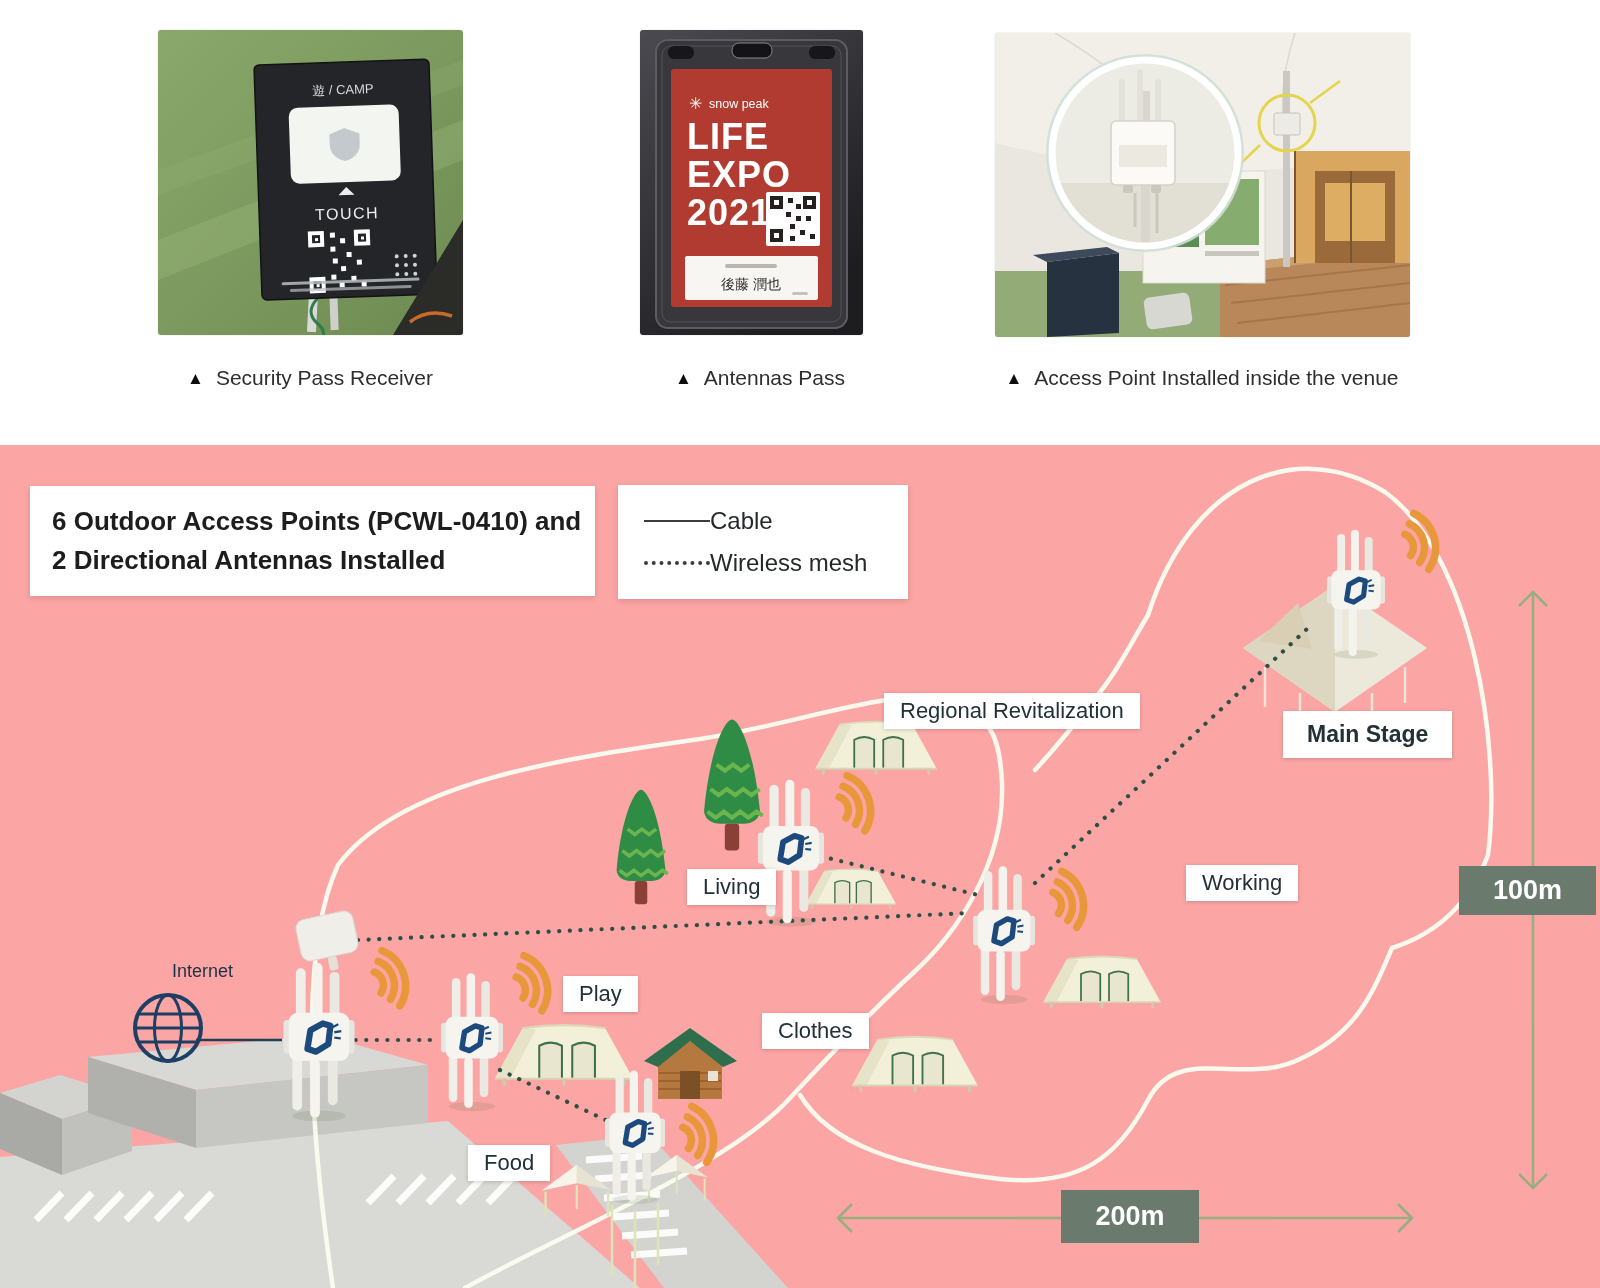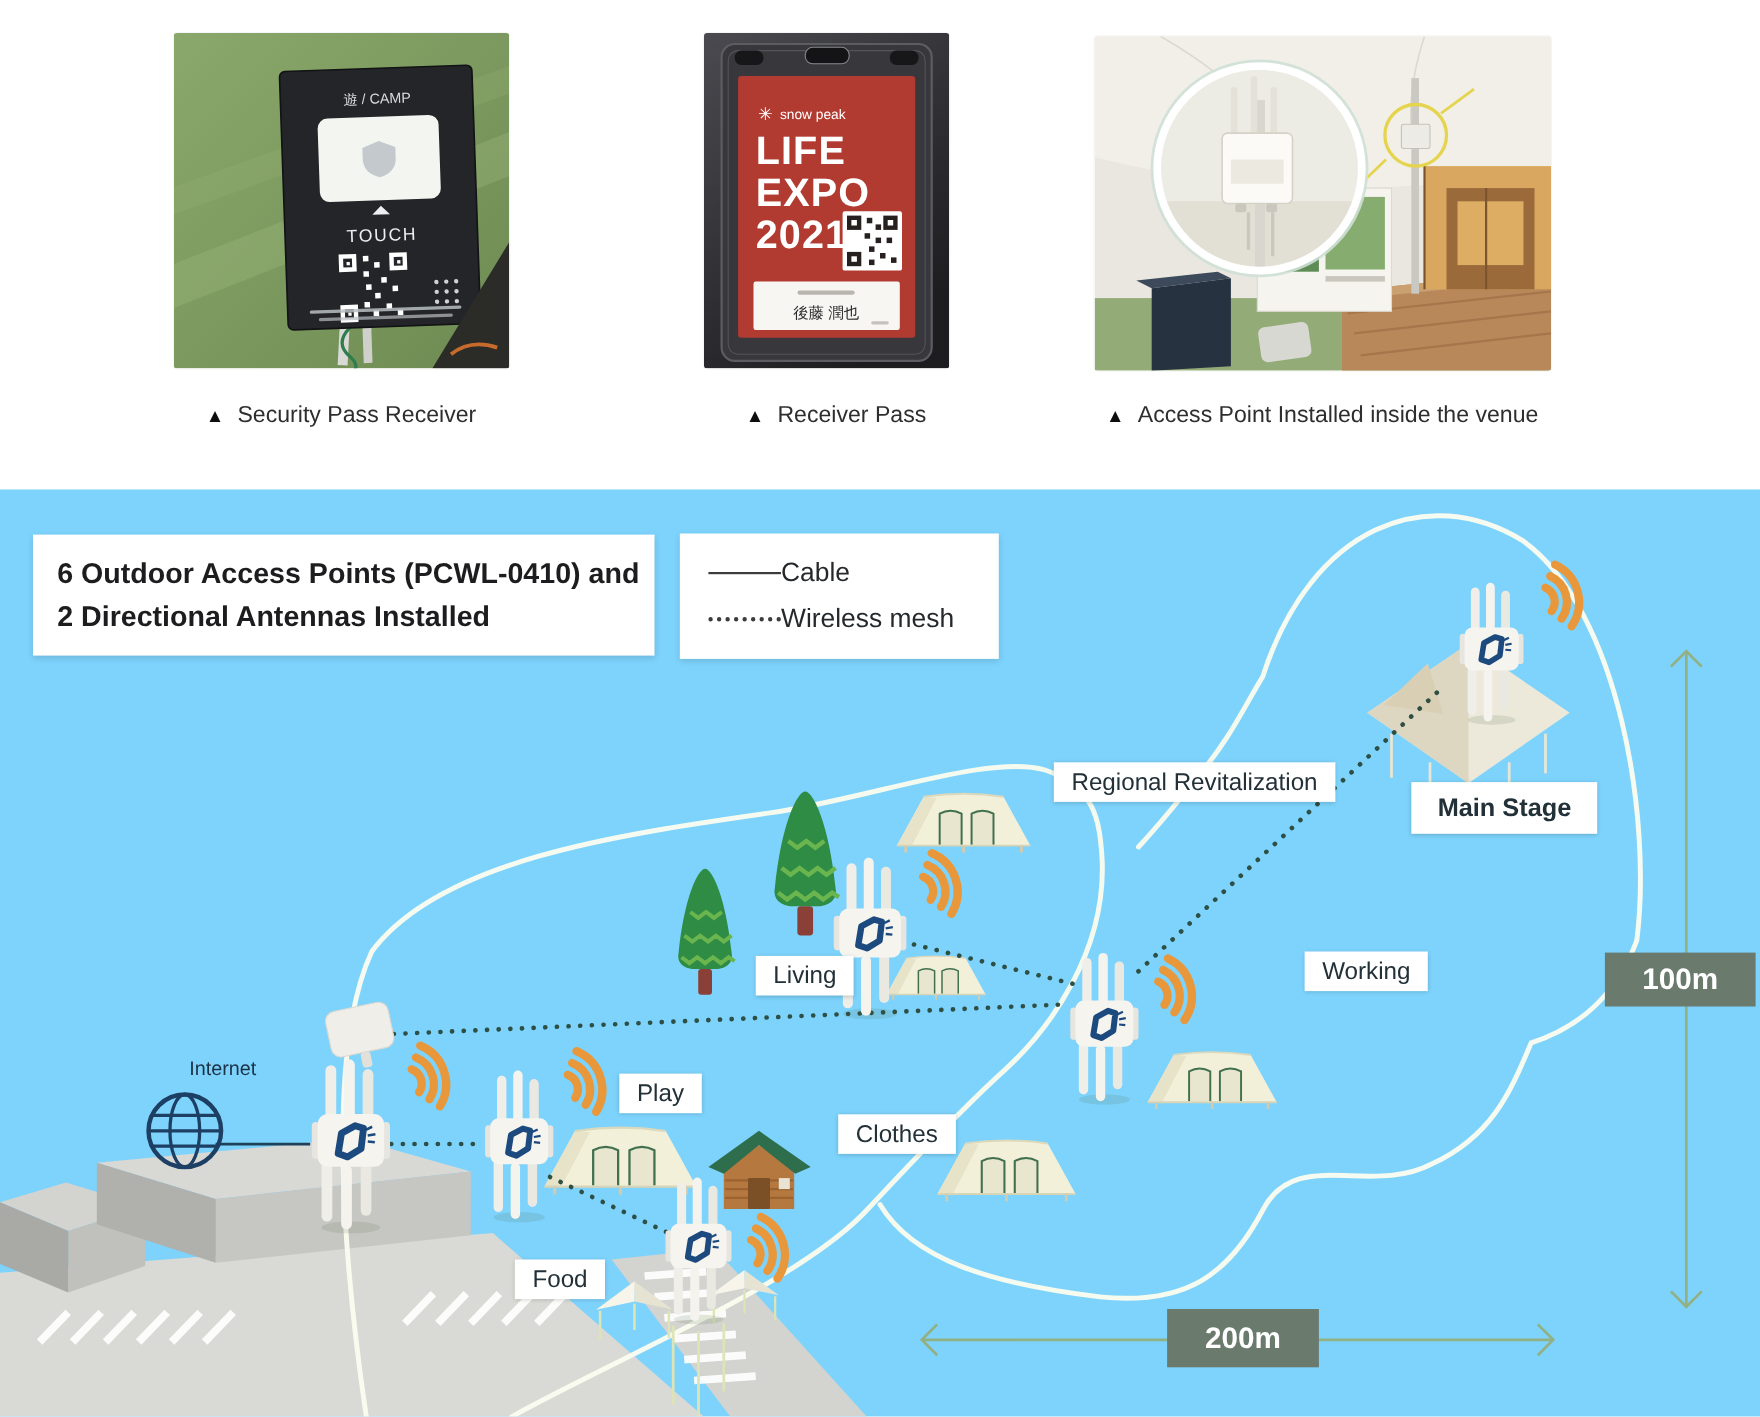--- a/index.html
+++ b/index.html
@@ -6,21 +6,21 @@
   .page{position:relative;width:1600px;height:1288px;background:#ffffff;overflow:hidden;
         font-family:"Liberation Sans", sans-serif;}
   
   .photo{position:absolute;margin:0;padding:0;border-radius:3px;overflow:hidden;
          box-shadow:0 0 0 1px rgba(0,0,0,.04);}
   .photo svg{display:block;}
   .caption{position:absolute;top:360px;height:36px;display:flex;align-items:center;
            justify-content:center;gap:12px;color:#2e2e30;font-size:21px;}
   .caption .tri{font-size:17px;color:#0d0d0d;line-height:1;}
   
-  .map{position:absolute;left:0;top:445px;width:1600px;height:843px;background:#7dd3fc;}
+  .map{position:absolute;left:0;top:445px;width:1600px;height:843px;background:#fca5a5;}
   .map svg.scene{position:absolute;left:0;top:0;}
   .map-title{position:absolute;left:30px;top:41px;width:565px;box-sizing:border-box;
              background:#fff;padding:16px 22px;box-shadow:0 2px 6px rgba(0,0,0,.14);
              font-size:26px;font-weight:bold;color:#1d1d1f;line-height:1.5;white-space:nowrap;}
   .legend{position:absolute;left:618px;top:40px;width:290px;height:114px;box-sizing:border-box;
           background:#fff;box-shadow:0 2px 6px rgba(0,0,0,.14);padding:22px 26px;
           display:flex;flex-direction:column;justify-content:space-between;}
   .legend .row{display:flex;align-items:center;color:#26292c;font-size:24px;}
   .legend .sw{width:66px;height:0;}
   .sw-cable{border-top:2px solid #3c3c3c;}
@@ -216,21 +216,21 @@
       </g>
     </svg>
   </figure>
 
   <div class="caption" style="left:110px;width:400px;">
     <span class="tri">▲</span>
     <span>Security Pass Receiver</span>
   </div>
   <div class="caption" style="left:560px;width:400px;">
     <span class="tri">▲</span>
-    <span>Receiver Pass</span>
+    <span>Antennas Pass</span>
   </div>
   <div class="caption" style="left:962px;width:480px;">
     <span class="tri">▲</span>
     <span>Access Point Installed inside the venue</span>
   </div>
 
   <section class="map">
     <svg class="scene" width="1600" height="843" viewBox="0 0 1600 843">
       <defs>
         <symbol id="ap" viewBox="0 0 80 180" overflow="visible">
@@ -424,20 +424,20 @@
       </div>
     </div>
 
     <div class="internet">Internet</div>
 
     <div class="mlabel" style="left:687px;top:424px;">Living</div>
     <div class="mlabel" style="left:563px;top:531px;">Play</div>
     <div class="mlabel" style="left:468px;top:700px;">Food</div>
     <div class="mlabel" style="left:762px;top:568px;">Clothes</div>
     <div class="mlabel" style="left:1145px;top:420px;margin-left:41px;">Working</div>
-    <div class="mlabel" style="left:958px;top:248px;">Regional Revitalization</div>
+    <div class="mlabel" style="left:884px;top:248px;">Regional Revitalization</div>
     <div class="mlabel bold" style="left:1283px;top:266px;">Main Stage</div>
 
     <div class="measure" style="left:1459px;top:421px;width:137px;height:49px;">100m</div>
     <div class="measure" style="left:1061px;top:745px;width:138px;height:53px;">200m</div>
   </section>
 
 </div>
 
 </body></html>

